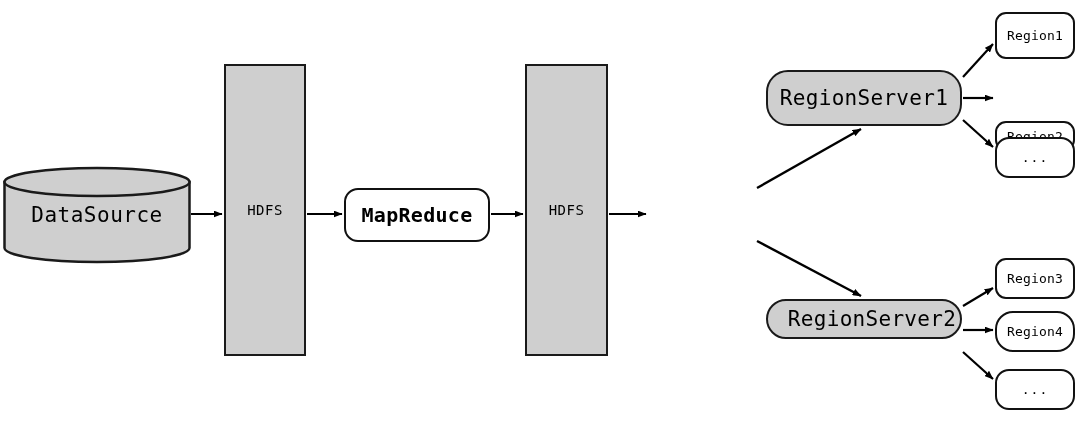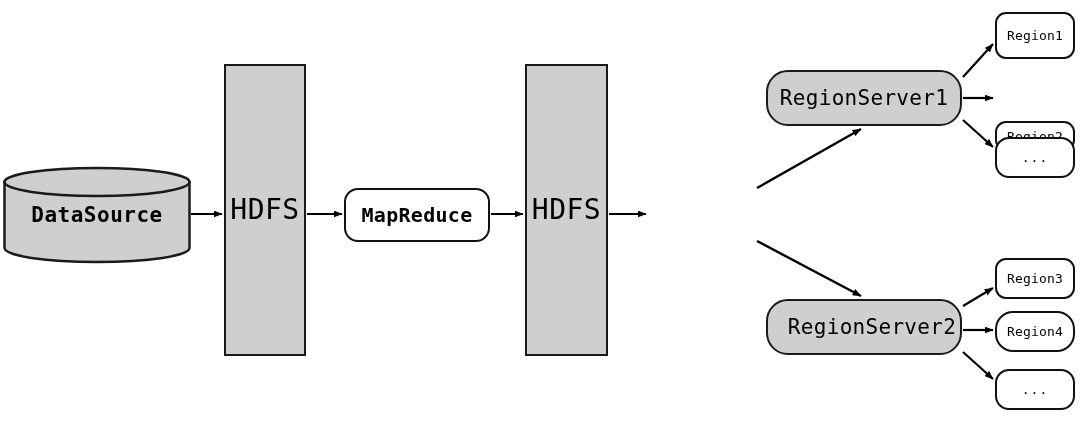--- a/index.html
+++ b/index.html
@@ -61,21 +61,21 @@
   .cylinder .cyl-svg {
     position: absolute;
     left: 0;
     top: 0;
   }
   .cylinder .node-label {
     position: relative;
     z-index: 2;
   }
 
-  .fs-hdfs   { font-size: 28px; letter-spacing: 0.5px; }
+  .fs-hdfs   { font-size: 14px; letter-spacing: 0.5px; }
   .fs-mapred { font-size: 20px; letter-spacing: 0.3px; }
   .fs-bulk   { font-size: 20px; letter-spacing: 0.3px; }
   .fs-rs     { font-size: 21px; letter-spacing: 0.3px; border-radius: 22px; }
   .fs-region { font-size: 13px; letter-spacing: 0.2px; }
   .fs-ds     { font-size: 21px; letter-spacing: 0.5px; }
   .fs-dots   { font-size: 13px; letter-spacing: 1px; }
 </style>
 </head>
 <body>
 
@@ -130,21 +130,21 @@
 
     <g>
       <line x1="963" y1="330" x2="993" y2="330" stroke="#000000" stroke-width="2.2" marker-end="url(#arrowhead)"></line>
     </g>
 
     <g>
       <line x1="963" y1="352" x2="993" y2="379" stroke="#000000" stroke-width="2.2" marker-end="url(#arrowhead)"></line>
     </g>
   </svg>
 
-  <div class="node cylinder" style="left:2px; top:166px; width:190px; height:98px;font-weight:bold;">
+  <div class="node cylinder" style="left:2px; top:166px; width:190px; height:98px;">
     <svg class="cyl-svg" width="190" height="98" viewBox="0 0 190 98">
       <path d="M2.5,16 L2.5,82 A92.5,14 0 0 0 187.5,82 L187.5,16 Z" fill="#cfcfcf" stroke="#1a1a1a" stroke-width="2.5"></path>
       <ellipse cx="95" cy="16" rx="92.5" ry="14" fill="#cfcfcf" stroke="#1a1a1a" stroke-width="2.5"></ellipse>
     </svg>
     <span class="node-label fs-ds">DataSource</span>
   </div>
 
   <div class="node rect-gray fs-hdfs" style="left:224px; top:64px; width:82px; height:292px;">
     <span class="node-label">HDFS</span>
   </div>
@@ -155,21 +155,21 @@
 
   <div class="node rect-gray fs-hdfs" style="left:525px; top:64px; width:83px; height:292px;">
     <span class="node-label">HDFS</span>
   </div>
 
 
   <div class="node rect-gray fs-rs" style="left:766px; top:70px; width:196px; height:56px;">
     <span class="node-label">RegionServer1</span>
   </div>
 
-  <div class="node rect-gray fs-rs" style="left:766px; top:299px; width:196px; height:56px;padding-left:16px;">
+  <div class="node rect-gray fs-rs" style="left:766px; top:299px; width:196px; height:40px;padding-left:16px;">
     <span class="node-label">RegionServer2</span>
   </div>
 
   <div class="node rrect-white small-radius fs-region" style="left:995px; top:12px; width:80px; height:47px;justify-content:center;">
     <span class="node-label">Region1</span>
   </div>
 
   <div class="node rrect-white small-radius fs-region" style="left:995px; top:78px; width:80px; height:30px;margin-top:43px;">
     <span class="node-label">Region2</span>
   </div>

